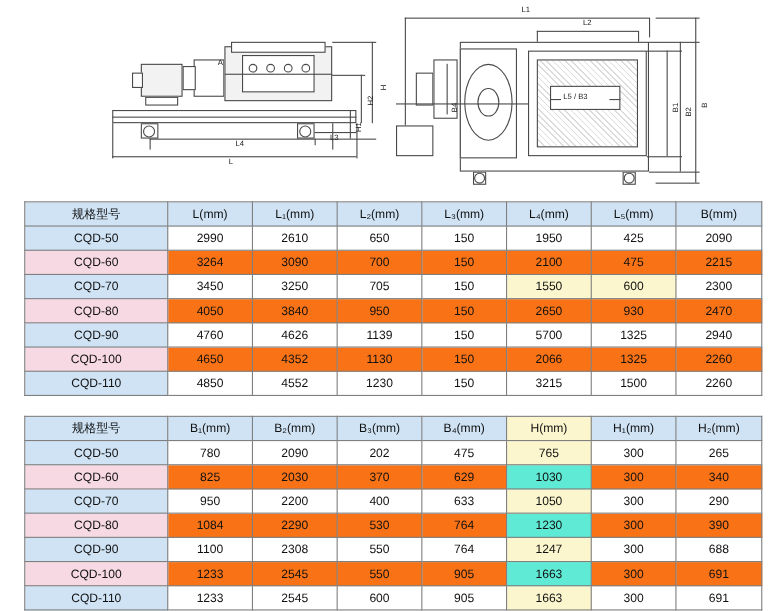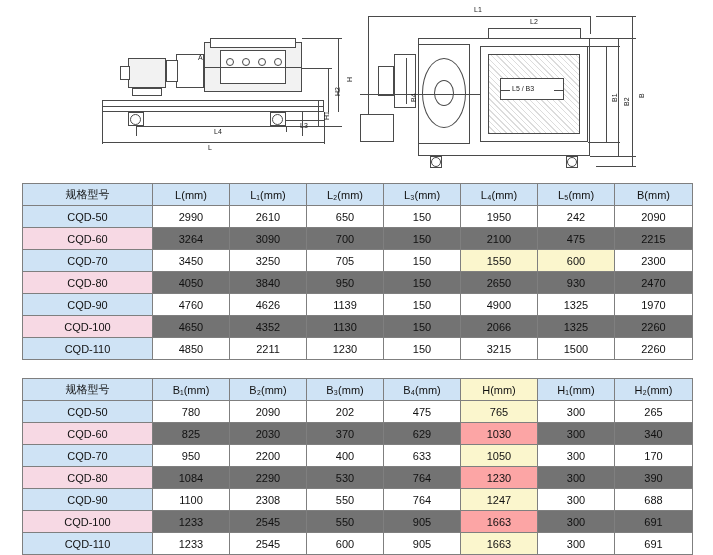--- a/index.html
+++ b/index.html
@@ -103,25 +103,25 @@
     font-family: "Liberation Sans", sans-serif;
     color: #111111;
     padding: 0;
   }
   table.spec th {
     background: #cfe3f5;
     font-weight: normal;
   }
   table.spec th.col-h { background: #fbf6cd; }
   table.spec td { background: #ffffff; }
-  table.spec tr.alt td { background: #737373; }
+  table.spec tr.alt td { background: #f97316; }
   table.spec td.model { background: #cfe3f5; }
   table.spec tr.alt td.model { background: #f7d9e4; }
   table.spec td.hcol { background: #fbf6cd; }
-  table.spec tr.alt td.hcol { background: #fca5a5; }
+  table.spec tr.alt td.hcol { background: #5eead4; }
 </style>
 </head>
 <body>
 
 <div class="page">
 
   <div class="drawings">
 
     <div class="drawing-left">
 
@@ -252,21 +252,21 @@
         </tr>
       </thead>
       <tbody>
         <tr>
           <td class="model">CQD-50</td>
           <td>2990</td>
           <td>2610</td>
           <td>650</td>
           <td>150</td>
           <td>1950</td>
-          <td>242</td>
+          <td>425</td>
           <td>2090</td>
         </tr>
         <tr class="alt">
           <td class="model">CQD-60</td>
           <td>3264</td>
           <td>3090</td>
           <td>700</td>
           <td>150</td>
           <td>2100</td>
           <td>475</td>
@@ -291,38 +291,38 @@
           <td>2650</td>
           <td>930</td>
           <td>2470</td>
         </tr>
         <tr>
           <td class="model">CQD-90</td>
           <td>4760</td>
           <td>4626</td>
           <td>1139</td>
           <td>150</td>
-          <td>4900</td>
+          <td>5700</td>
           <td>1325</td>
-          <td>1970</td>
+          <td>2940</td>
         </tr>
         <tr class="alt">
           <td class="model">CQD-100</td>
           <td>4650</td>
           <td>4352</td>
           <td>1130</td>
           <td>150</td>
           <td>2066</td>
           <td>1325</td>
           <td>2260</td>
         </tr>
         <tr>
           <td class="model">CQD-110</td>
           <td>4850</td>
-          <td>2211</td>
+          <td>4552</td>
           <td>1230</td>
           <td>150</td>
           <td>3215</td>
           <td>1500</td>
           <td>2260</td>
         </tr>
       </tbody>
     </table>
   </div>
 
@@ -372,21 +372,21 @@
           <td>340</td>
         </tr>
         <tr>
           <td class="model">CQD-70</td>
           <td>950</td>
           <td>2200</td>
           <td>400</td>
           <td>633</td>
           <td class="hcol">1050</td>
           <td>300</td>
-          <td>170</td>
+          <td>290</td>
         </tr>
         <tr class="alt">
           <td class="model">CQD-80</td>
           <td>1084</td>
           <td>2290</td>
           <td>530</td>
           <td>764</td>
           <td class="hcol">1230</td>
           <td>300</td>
           <td>390</td>

